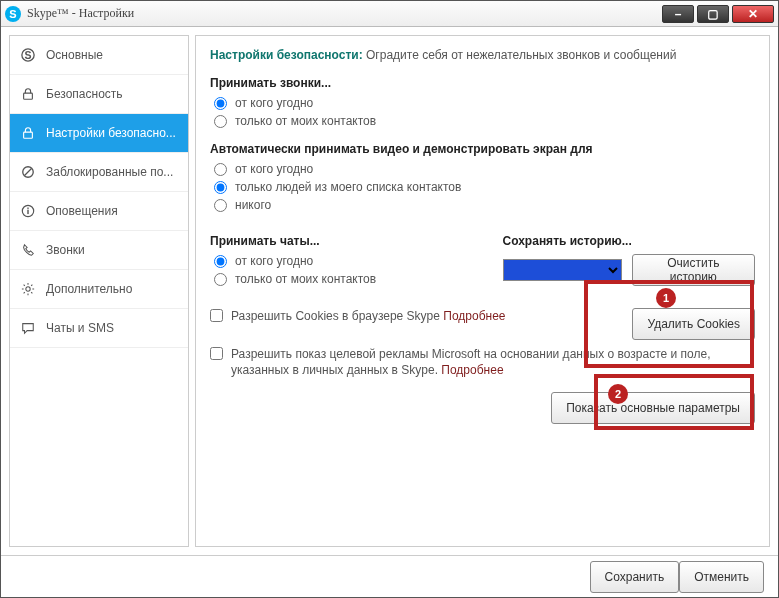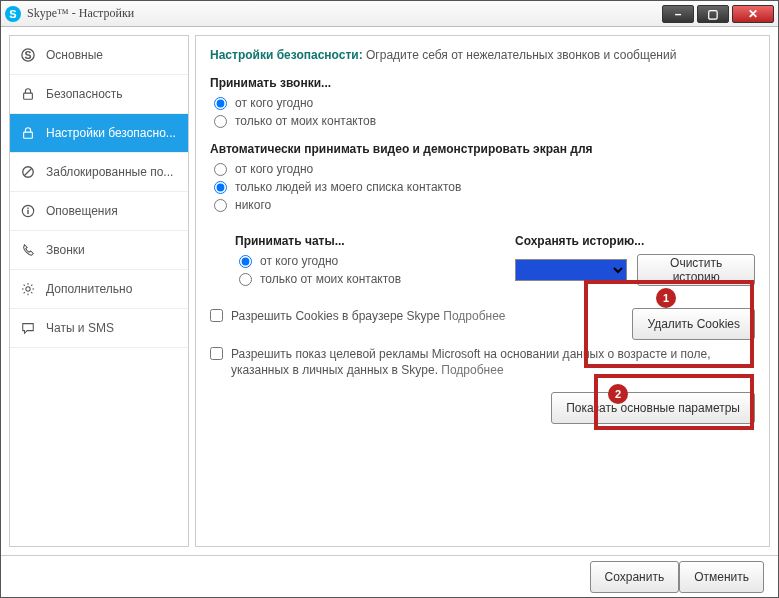--- a/index.html
+++ b/index.html
@@ -22,22 +22,22 @@
 .side-item .lbl { white-space: nowrap; overflow: hidden; text-overflow: ellipsis; }
 
 .content { flex: 1; border: 1px solid #ccc; padding: 12px 14px; overflow: hidden; position: relative; }
 .hdr { margin-bottom: 14px; color: #555; }
 .hdr b { color: #0f766e; }
 .section-title { font-weight: bold; color: #222; margin: 8px 0 6px; }
 .radio-row { display: flex; align-items: center; gap: 8px; margin: 4px 0 4px 4px; color: #555; }
 .radio-row input { margin: 0; }
 .check-row { display: flex; align-items: flex-start; gap: 8px; margin: 6px 0; color: #555; line-height: 1.35; }
 .check-row input { margin-top: 1px; }
-.link { color: #737373; cursor: pointer; }
-.two-col { display: flex; gap: 40px; align-items: flex-start; margin-left: 25px; }
+.link { color: #7f1d1d; cursor: pointer; }
+.two-col { display: flex; gap: 40px; align-items: flex-start; }
 .col { flex: 1; }
 .history-row { display: flex; gap: 10px; align-items: center; margin-top: 4px; }
 select { height: 22px; width: 130px; border: 1px solid #888; background: #1d4ed8; padding: 8px 4px; }
 .btn { height: 32px; padding: 0 14px; border: 1px solid #888; border-radius: 3px; background: linear-gradient(#fff,#e8e8e8); color: #333; cursor: default; display: inline-flex; align-items: center; }
 .btn-row-right { text-align: right; margin-top: 14px; }
 
 .footer { height: 42px; border-top: 1px solid #ccc; display: flex; align-items: center; justify-content: flex-end; gap: 0; padding: 0 14px; }
 
 
 .hl { position: absolute; border: 4px solid #b22; pointer-events: none; }

